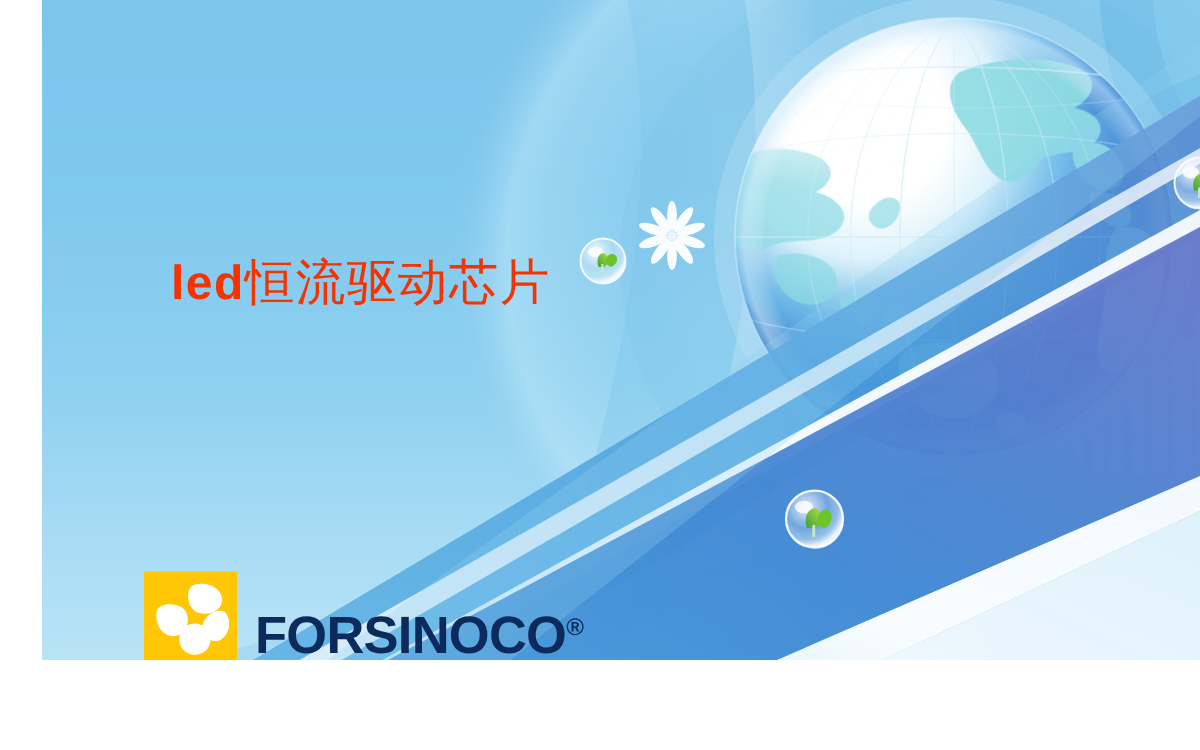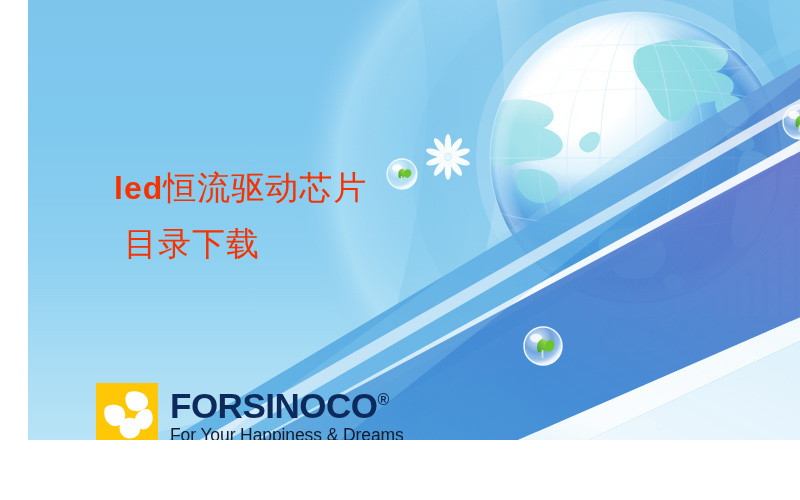--- a/index.html
+++ b/index.html
@@ -384,33 +384,31 @@
       <circle r="19" fill="none" stroke="#ffffff" stroke-width="1.5" opacity=".9"></circle>
       <ellipse cx="-7" cy="-8" rx="6" ry="4.2" fill="#ffffff" opacity=".8"></ellipse>
       <path d="M-5,6 C-8,-2 -3,-8 1,-7 C5,-6 5,1 1,6 Z" fill="url(#gLeaf)"></path>
       <path d="M2,4 C1,-5 7,-8 10,-5 C13,-2 11,5 6,6 Z" fill="#6dc428"></path>
       <rect x="-1.5" y="4" width="2" height="8" fill="#cfe9c2" opacity=".9"></rect>
     </g>
   </svg>
 
   <div id="headline">
     <div class="hl-line l1"><span class="latin">led</span><span>恒流驱动芯片</span></div>
-    <div class="hl-line l2">目录下载</div>
   </div>
 
   <div id="logo">
     <div id="logo-mark">
       <svg viewBox="0 0 62 62" width="62" height="62">
         <g fill="#ffffff">
           <path d="M33,9 C43,6 53,12 52,20 C51,27 42,30 35,27 C29,24 27,12 33,9 Z"></path>
           <path d="M54,27 C59,33 57,43 50,46 C44,48 38,42 39,36 C40,29 49,24 54,27 Z"></path>
           <path d="M9,25 C6,34 12,44 21,43 C28,42 31,33 28,27 C25,21 13,20 9,25 Z"></path>
           <path d="M31,35 C39,33 46,40 44,48 C42,56 31,58 26,52 C21,46 24,37 31,35 Z"></path>
         </g>
       </svg>
     </div>
     <div id="logo-text">
       <div id="logo-wordmark"><span>FORSINOCO</span><span class="reg">®</span></div>
-      <div id="logo-tagline">For Your Happiness &amp; Dreams</div>
     </div>
   </div>
 
 </div>
 
 </body></html>

